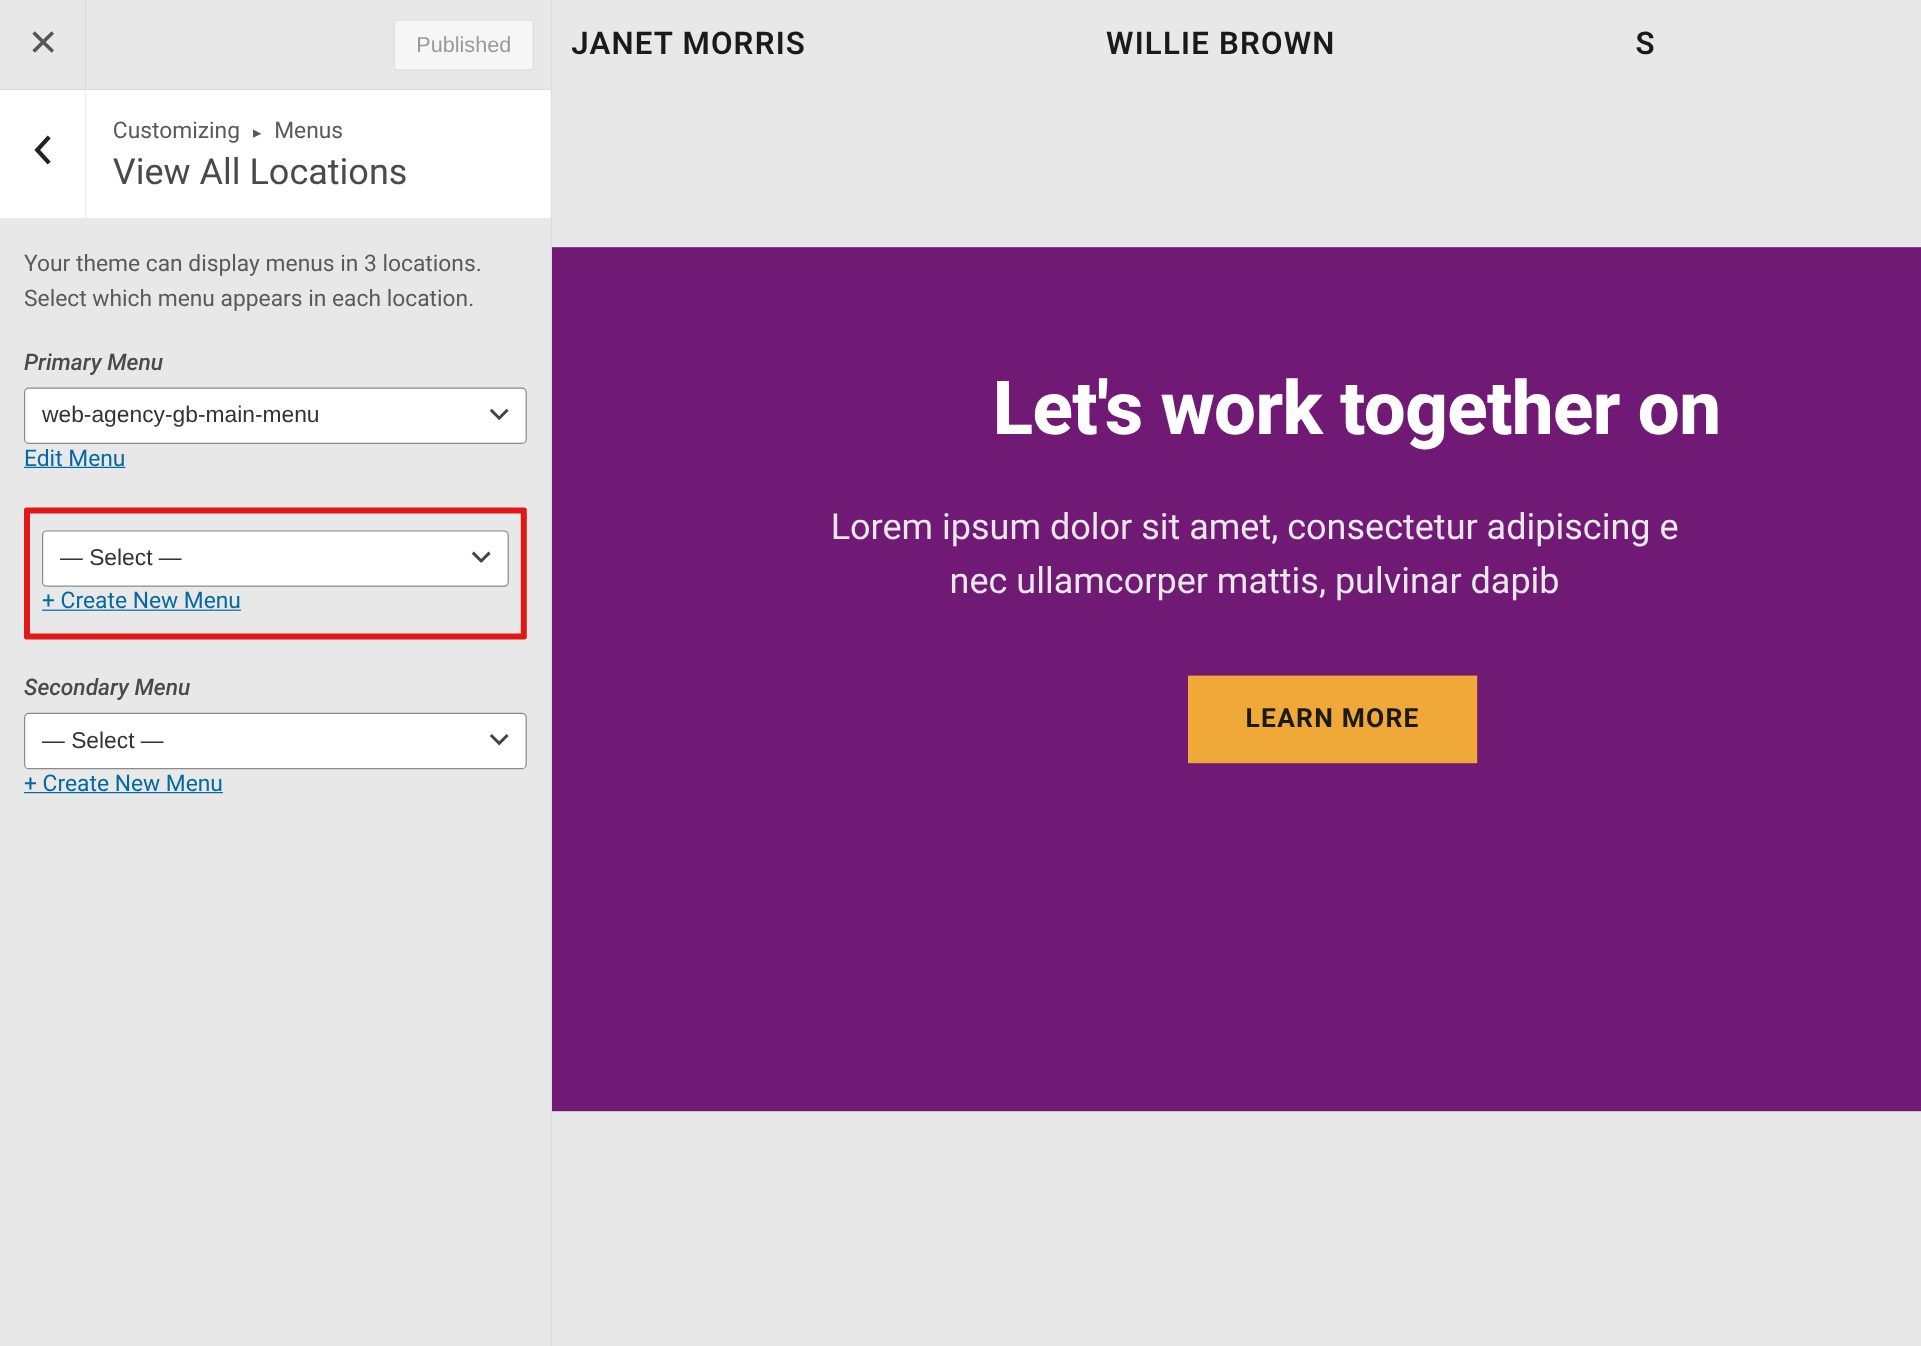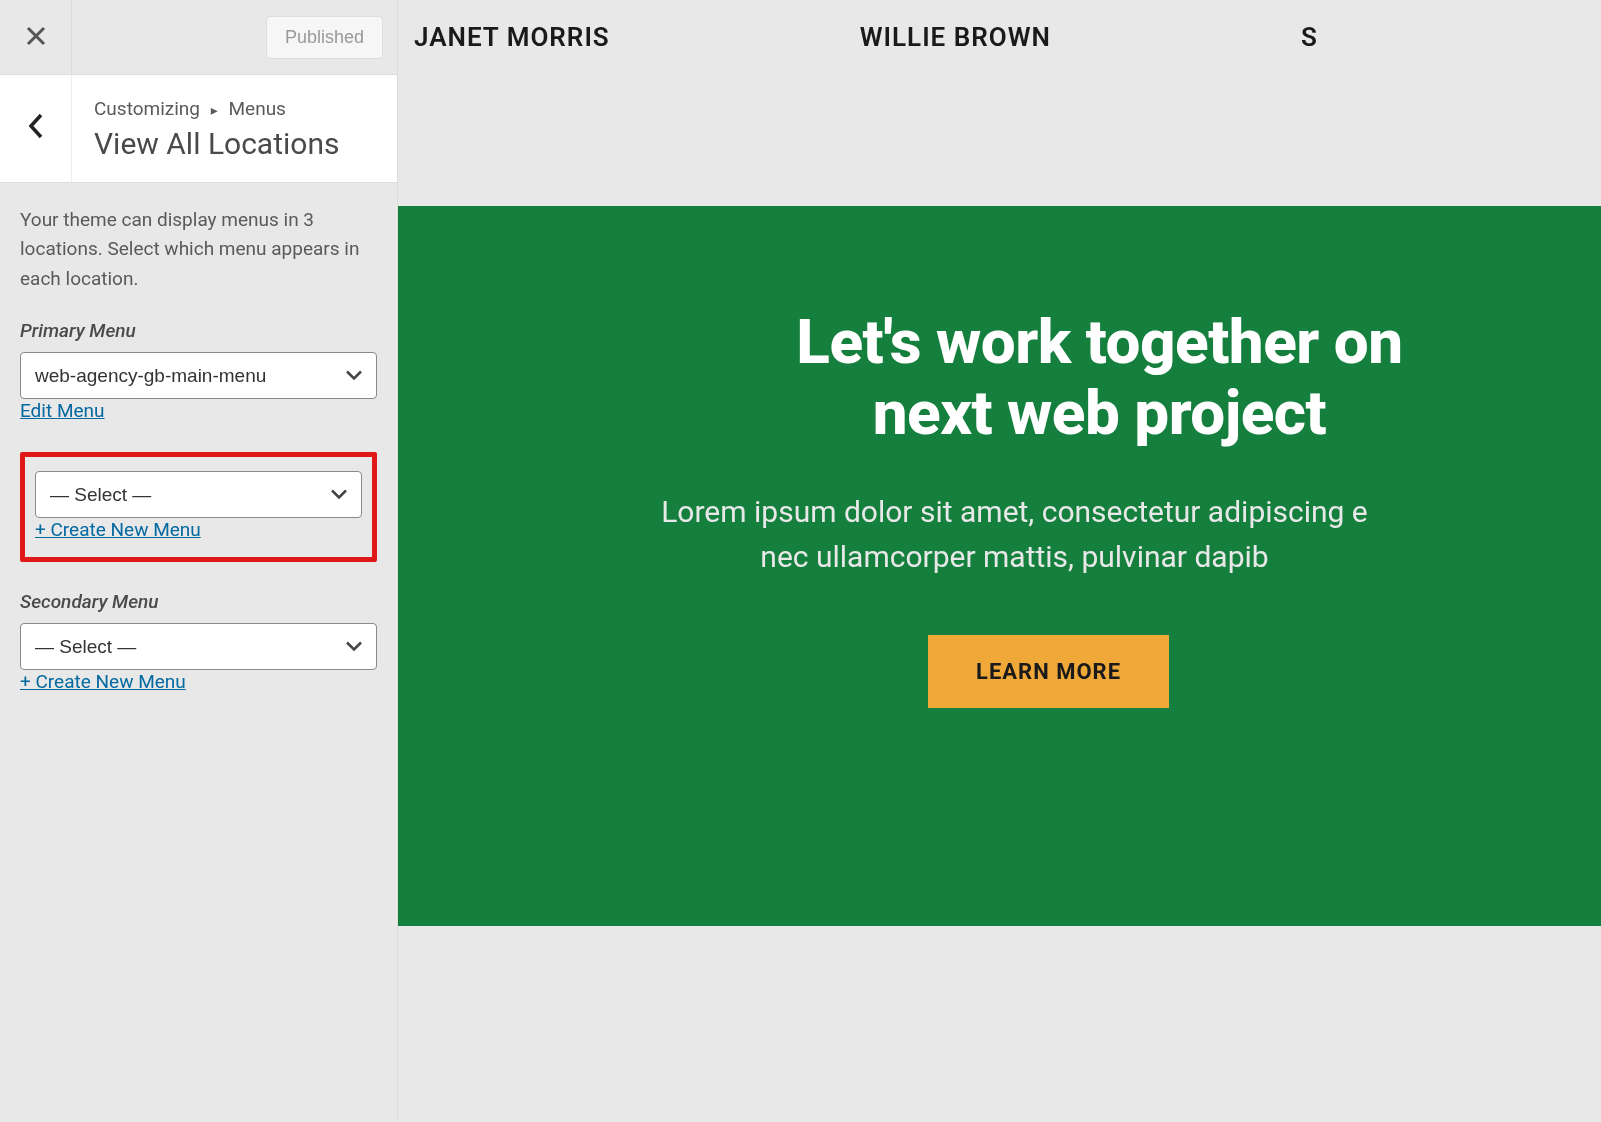--- a/index.html
+++ b/index.html
@@ -5,21 +5,21 @@
     * { box-sizing: border-box; margin: 0; padding: 0; }
     body {
       font-family: -apple-system, BlinkMacSystemFont, "Segoe UI", Roboto, sans-serif;
       background: #e8e8e8;
       display: flex;
       height: 1122px;
       width: 1601px;
       overflow: hidden;
     }
     .sidebar {
-      width: 398px;
+      width: 460px;
       background: #e8e8e8;
       border-right: 1px solid #ddd;
       display: flex;
       flex-direction: column;
     }
     .sidebar-top {
       display: flex;
       align-items: center;
       justify-content: space-between;
       height: 75px;
@@ -165,21 +165,21 @@
     }
     .nav-link {
       font-size: 26px;
       letter-spacing: 1px;
       font-weight: 600;
       color: #1a1a1a;
       margin-right: 250px;
     }
     .nav-link:last-child { margin-right: 0; }
     .hero {
-      background: #15803d;
+      background: #701a75;
       color: #fff;
       padding: 100px 40px 140px 40px;
       min-height: 720px;
     }
     .hero-title {
       font-size: 62px;
       font-weight: 800;
       text-align: center;
       line-height: 1.15;
       margin-bottom: 40px;
@@ -294,21 +294,20 @@
 
 <div class="preview">
   <div class="preview-header">
     <span class="nav-link">JANET MORRIS</span>
     <span class="nav-link">WILLIE BROWN</span>
     <span class="nav-link">S</span>
   </div>
   <div class="hero">
     <div class="hero-title">
       <span>Let's work together on</span><br>
-      <span>next web project</span>
     </div>
     <div class="hero-sub">
       <span>Lorem ipsum dolor sit amet, consectetur adipiscing e</span><br>
       <span>nec ullamcorper mattis, pulvinar dapib</span>
     </div>
     <div class="cta-btn">LEARN MORE</div>
   </div>
 </div>
 
 </body></html>

